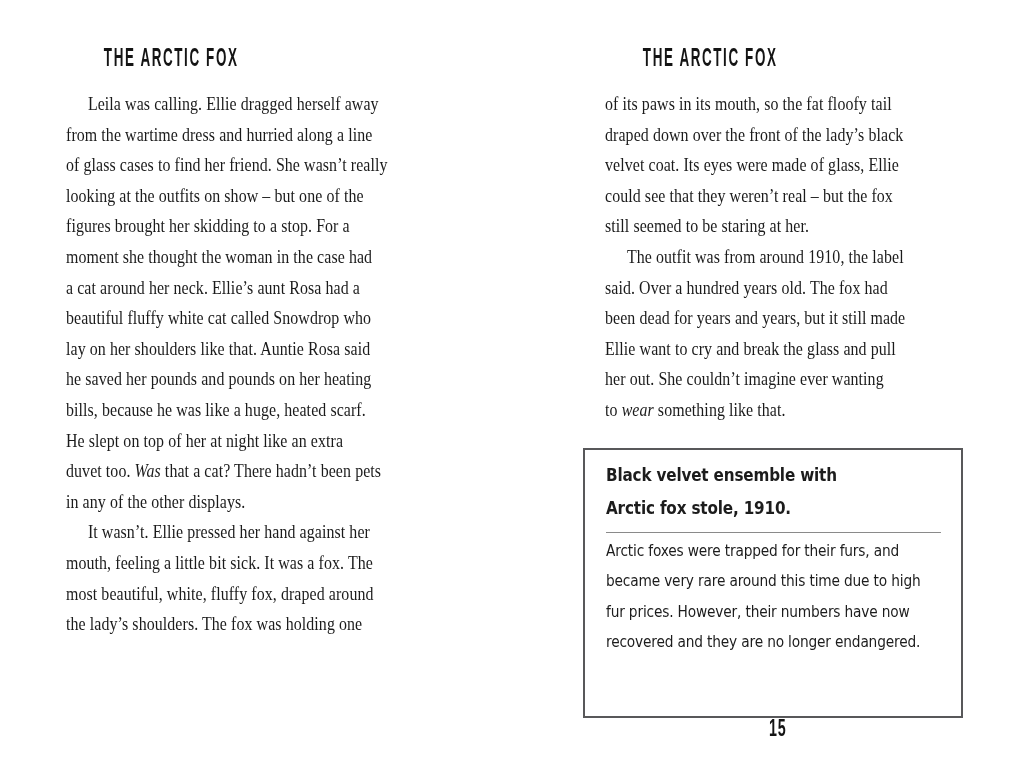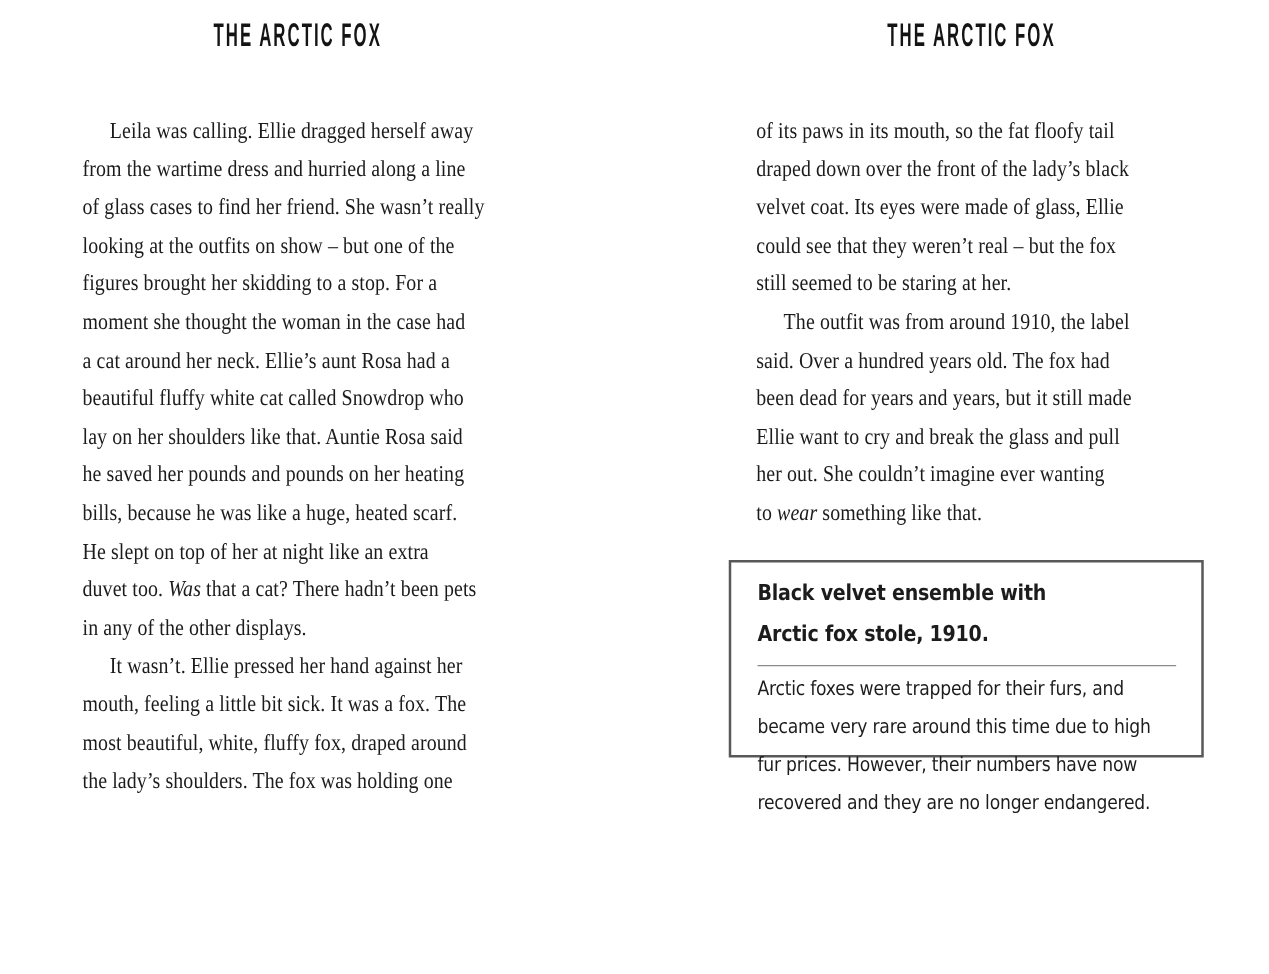--- a/index.html
+++ b/index.html
@@ -20,24 +20,24 @@
     top: 0;
     height: 779px;
     width: 345px;
   }
   .page-left  { left: 66px; }
   .page-right { left: 605px; }
 
   
   .chapter-header {
     position: absolute;
-    top: 14px;
+    top: 42px;
     left: 0;
     width: 100%;
-    text-align: center;
+    text-align: left;
   }
   .chapter-header .hand {
     display: inline-block;
     font-family: "Liberation Sans", sans-serif;
     font-weight: 700;
     font-size: 21px;
     letter-spacing: 2.5px;
     color: #141414;
     transform: scale(0.64, 1.25);
     transform-origin: center top;
@@ -84,21 +84,21 @@
     transform: scale(0.68, 1.15);
     transform-origin: center top;
   }
 
   
   .caption-box {
     position: absolute;
     left: -22px;
     top: 448px;
     width: 380px;
-    height: 158px;
+    height: 270px;
     box-sizing: border-box;
     border: 2px solid #58585a;
     background: #ffffff;
     padding: 9px 0 0 21px;
   }
   .caption-inner {
     width: 384px;
     transform: scaleX(0.87);
     transform-origin: 0 0;
     font-family: "DejaVu Sans", sans-serif;
@@ -180,13 +180,16 @@
       <hr class="caption-divider">
       <div class="caption-body">
           <div class="line">Arctic foxes were trapped for their furs, and</div>
           <div class="line">became very rare around this time due to high</div>
           <div class="line">fur prices. However, their numbers have now</div>
           <div class="line">recovered and they are no longer endangered.</div>
         </div>
     </div>
   </div>
 
+  <div class="page-number">
+    <span class="hand">15</span>
+  </div>
 </div>
 
 </body></html>

